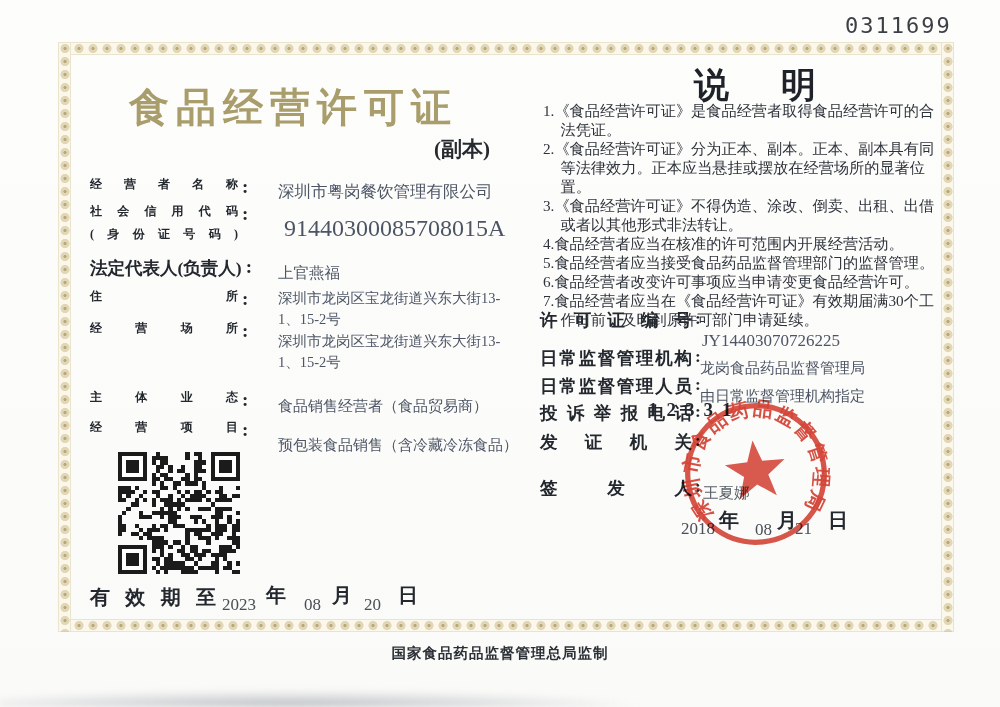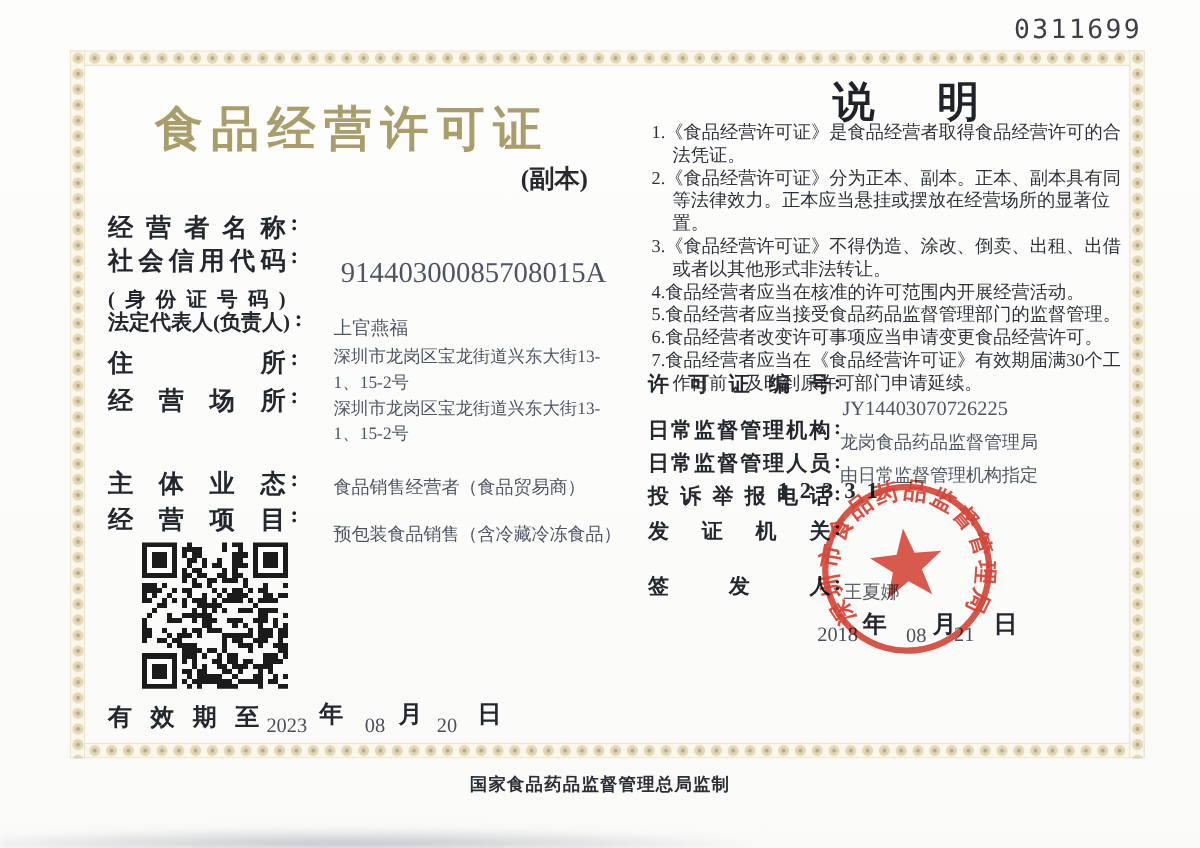--- a/index.html
+++ b/index.html
@@ -28,21 +28,21 @@
     font-size:40px; font-weight:bold; letter-spacing:7px; text-indent:7px;
     color:#a89d6b;
   }
   .subtitle {
     position:absolute; left:90px; top:135px; width:400px; text-align:right;
     font-size:21px; font-weight:bold; color:#26292e;
   }
   .lbl {
     display:inline-block; width:148px;
     text-align:justify; text-align-last:justify;
-    font-weight:bold; font-size:21px; color:#23272e; vertical-align:top;
+    font-weight:bold; font-size:12px; color:#23272e; vertical-align:top;
   }
   .lbl-long { width:auto; text-align:left; text-align-last:left; font-size:17.5px; }
   .colon { font-weight:bold; font-size:19px; color:#23272e; margin-left:4px; }
   .row { position:absolute; left:90px; white-space:nowrap; }
   .val { position:absolute; color:#4d5565; }
   .val-wrap { width:240px; line-height:21px; }
   .rrow { position:absolute; left:540px; white-space:nowrap; }
   .rlbl {
     display:inline-block; width:152px;
     text-align:justify; text-align-last:justify;
@@ -90,26 +90,27 @@
   <div class="band" style="left:58px;top:619px;width:896px;height:13px;"></div>
   <div class="band" style="left:58px;top:42px;width:13px;height:590px;"></div>
   <div class="band" style="left:941px;top:42px;width:13px;height:590px;"></div>
 
   <div class="title">食品经营许可证</div>
   <div class="subtitle">(副本)</div>
 
   <div class="row" style="top:176px;">
     <span class="lbl">经营者名称</span><span class="colon">:</span>
   </div>
+  <div class="val" style="left:278px;top:181px;font-size:16.5px;">深圳市粤岗餐饮管理有限公司</div>
 
   <div class="row" style="top:203px;">
     <span class="lbl">社会信用代码</span><span class="colon">:</span>
   </div>
   <div class="row" style="top:226px;">
-    <span class="lbl" style="font-size:17px;margin-top:12px;">(身份证号码)</span>
+    <span class="lbl" style="font-size:12px;">(身份证号码)</span>
   </div>
   <div class="val" style="left:284px;top:215px;font-size:24px;">91440300085708015A</div>
 
   <div class="row" style="top:256px;">
     <span class="lbl lbl-long">法定代表人(负责人)</span><span class="colon">:</span>
   </div>
   <div class="val" style="left:278px;top:263px;font-size:15.5px;">上官燕福</div>
 
   <div class="row" style="top:288px;">
     <span class="lbl">住所</span><span class="colon">:</span>

